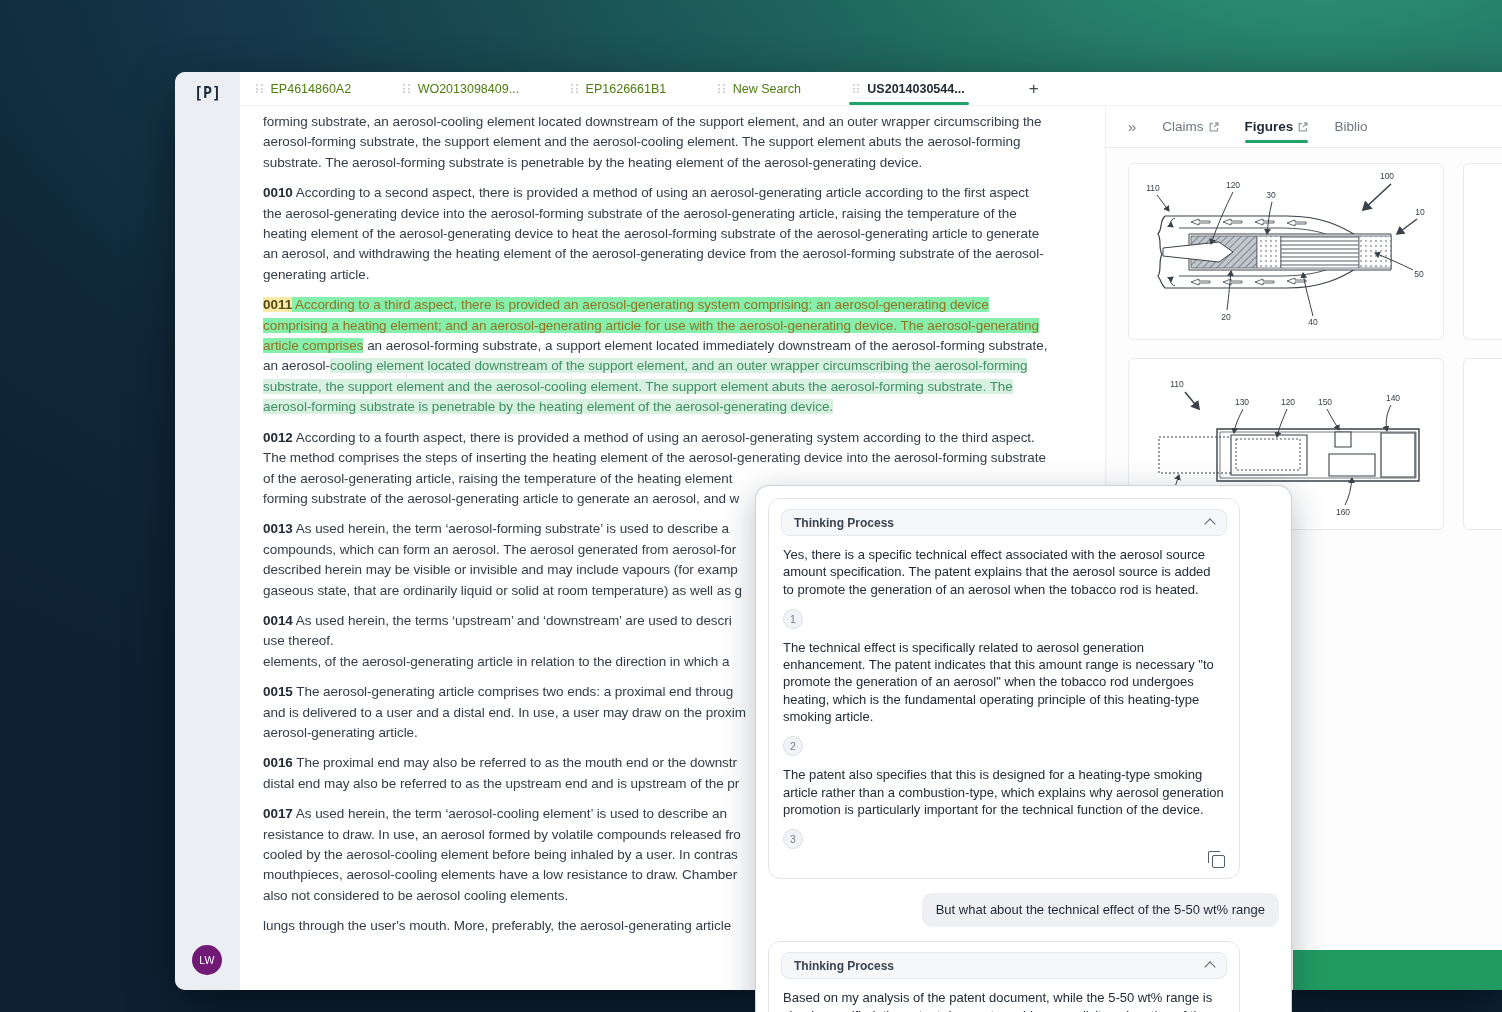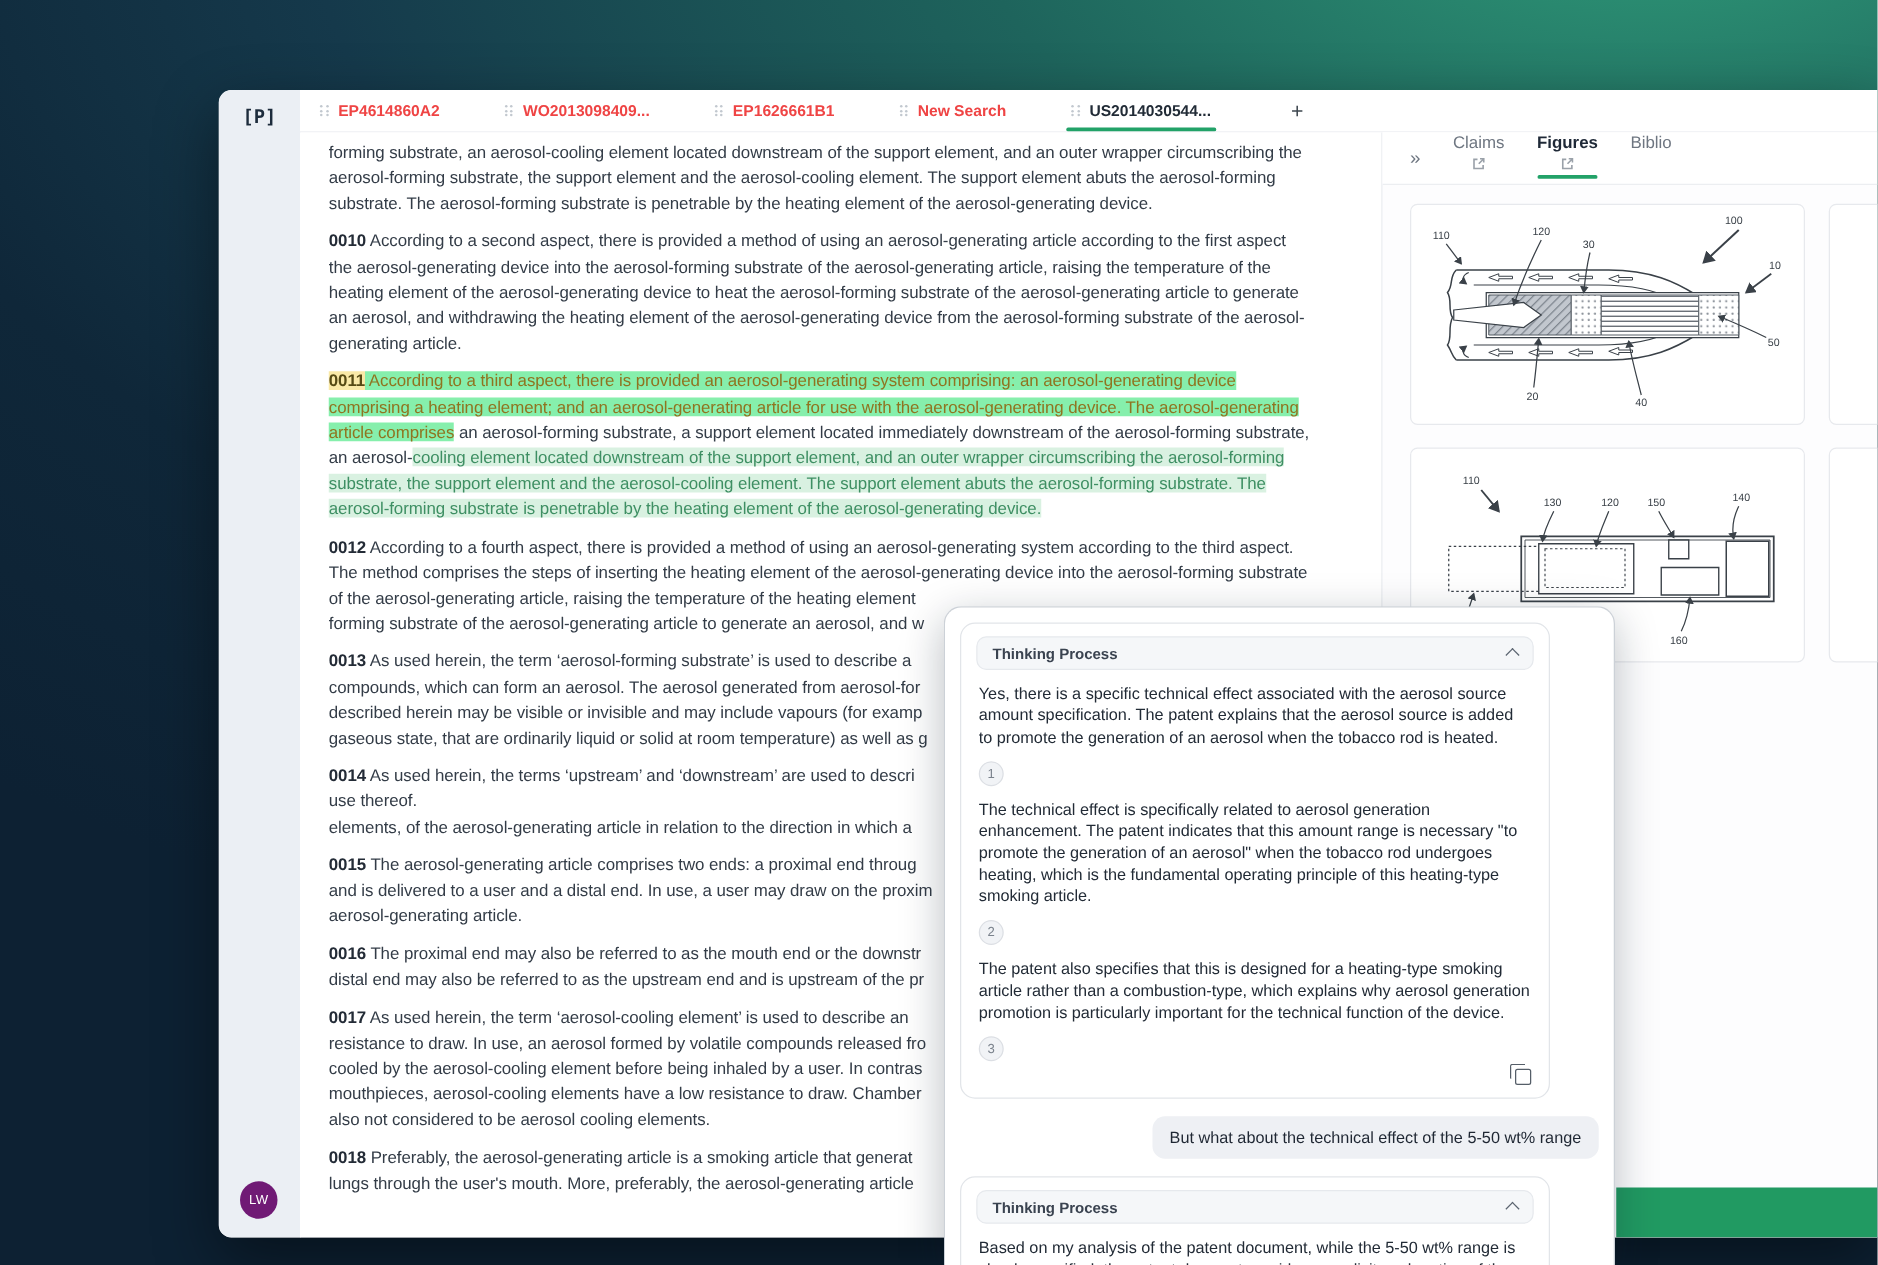--- a/index.html
+++ b/index.html
@@ -15,40 +15,40 @@
     font-size:15px;font-weight:bold;color:#1d2c3c;}
   .avatar{position:absolute;left:17px;bottom:15px;width:30px;height:30px;border-radius:50%;background:#701a75;
     color:#fff;font-size:10.5px;display:flex;align-items:center;justify-content:center;letter-spacing:.3px;}
 
   
   .tabbar{position:absolute;left:65px;top:0;right:0;height:33px;display:flex;align-items:stretch;
     padding-left:16px;border-bottom:1px solid #eef0f3;background:#fff;}
   .tab{position:relative;display:flex;align-items:center;gap:7px;margin-right:52px;cursor:default;}
   .tab .grip{display:inline-grid;grid-template-columns:3px 3px;grid-gap:1.5px;}
   .tab .grip i{width:2px;height:2px;border-radius:50%;background:#c2c8cf;}
-  .tab .tlabel{font-size:12.5px;color:#ef4444;white-space:nowrap;font-weight:bold;}
+  .tab .tlabel{font-size:12.5px;color:#4d7c0f;white-space:nowrap;}
   .tab.active .tlabel{color:#212b36;font-weight:bold;}
   .tab.active::after{content:"";position:absolute;left:-4px;right:-4px;bottom:0;height:3px;background:#22a268;border-radius:2px;}
   .newtab{display:flex;align-items:center;font-size:17px;color:#3f4750;margin-left:12px;}
 
   
   .doc{position:absolute;left:65px;top:34px;width:865px;bottom:0;padding:6px 0 0 23px;overflow:hidden;background:#fff;}
   .para{margin-bottom:10px;}
   .dline{white-space:pre;font-size:13.5px;line-height:20.4px;color:#333c47;letter-spacing:-0.05px;}
   .sb{font-weight:bold;color:#232b36;}
   .sy{background:#86efac;color:#8f7420;}
   .syb{background:#fae9a7;color:#564a14;font-weight:bold;}
   .sg{background:#d9f1e1;color:#3e8f63;}
 
   
   .rpanel{position:absolute;left:930px;top:34px;right:0;bottom:0;border-left:1px solid #eceef1;background:#fdfdfe;}
   .rphead{position:absolute;left:0;top:0;right:0;height:41px;display:flex;align-items:center;gap:26px;
     padding-left:22px;border-bottom:1px solid #eceef1;background:#fff;}
   .collapse{font-size:15px;color:#6e7681;}
-  .rtab{position:relative;display:flex;align-items:center;gap:5px;font-size:13.5px;color:#6e7681;height:100%;flex-direction:column;}
+  .rtab{position:relative;display:flex;align-items:center;gap:5px;font-size:13.5px;color:#6e7681;height:100%;}
   .rtab.active{color:#1f2937;font-weight:bold;}
   .rtab.active::after{content:"";position:absolute;left:0;right:0;bottom:4px;height:3px;background:#22a268;border-radius:2px;}
   .extlink{width:10px;height:10px;}
   .extlink path{stroke:#9aa1a9;stroke-width:1.3;fill:none;}
   .figcard{position:absolute;width:314px;background:#fff;border:1px solid #e7e9ed;border-radius:6px;overflow:hidden;}
   .figsvg{display:block;}
   .figsvg path,.figsvg line,.figsvg rect,.figsvg polygon{vector-effect:non-scaling-stroke;}
   .figsvg text{font-family:"Liberation Sans",sans-serif;font-size:8.5px;fill:#3a4148;}
 
   .greencta{position:absolute;left:1118px;top:878px;width:209px;height:40px;background:#219a62;border:none;}
@@ -191,21 +191,20 @@
           <div class="dline"><span>distal end may also be referred to as the upstream end and is upstream of the pr</span></div>
         </div>
         <div class="para">
           <div class="dline"><span class="sb">0017</span><span> As used herein, the term ‘aerosol-cooling element’ is used to describe an</span></div>
           <div class="dline"><span>resistance to draw. In use, an aerosol formed by volatile compounds released fro</span></div>
           <div class="dline"><span>cooled by the aerosol-cooling element before being inhaled by a user. In contras</span></div>
           <div class="dline"><span>mouthpieces, aerosol-cooling elements have a low resistance to draw. Chamber</span></div>
           <div class="dline"><span>also not considered to be aerosol cooling elements.</span></div>
         </div>
         <div class="para">
-          <div class="dline"><span class="sb">0018</span><span> Preferably, the aerosol-generating article is a smoking article that generat</span></div>
           <div class="dline"><span>lungs through the user's mouth. More, preferably, the aerosol-generating article</span></div>
         </div>
       </div>
 
     <div class="rpanel">
       <div class="rphead">
         <span class="collapse">»</span>
         <span class="rtab">
           <span>Claims</span>
           <svg class="extlink" viewBox="0 0 10 10">

